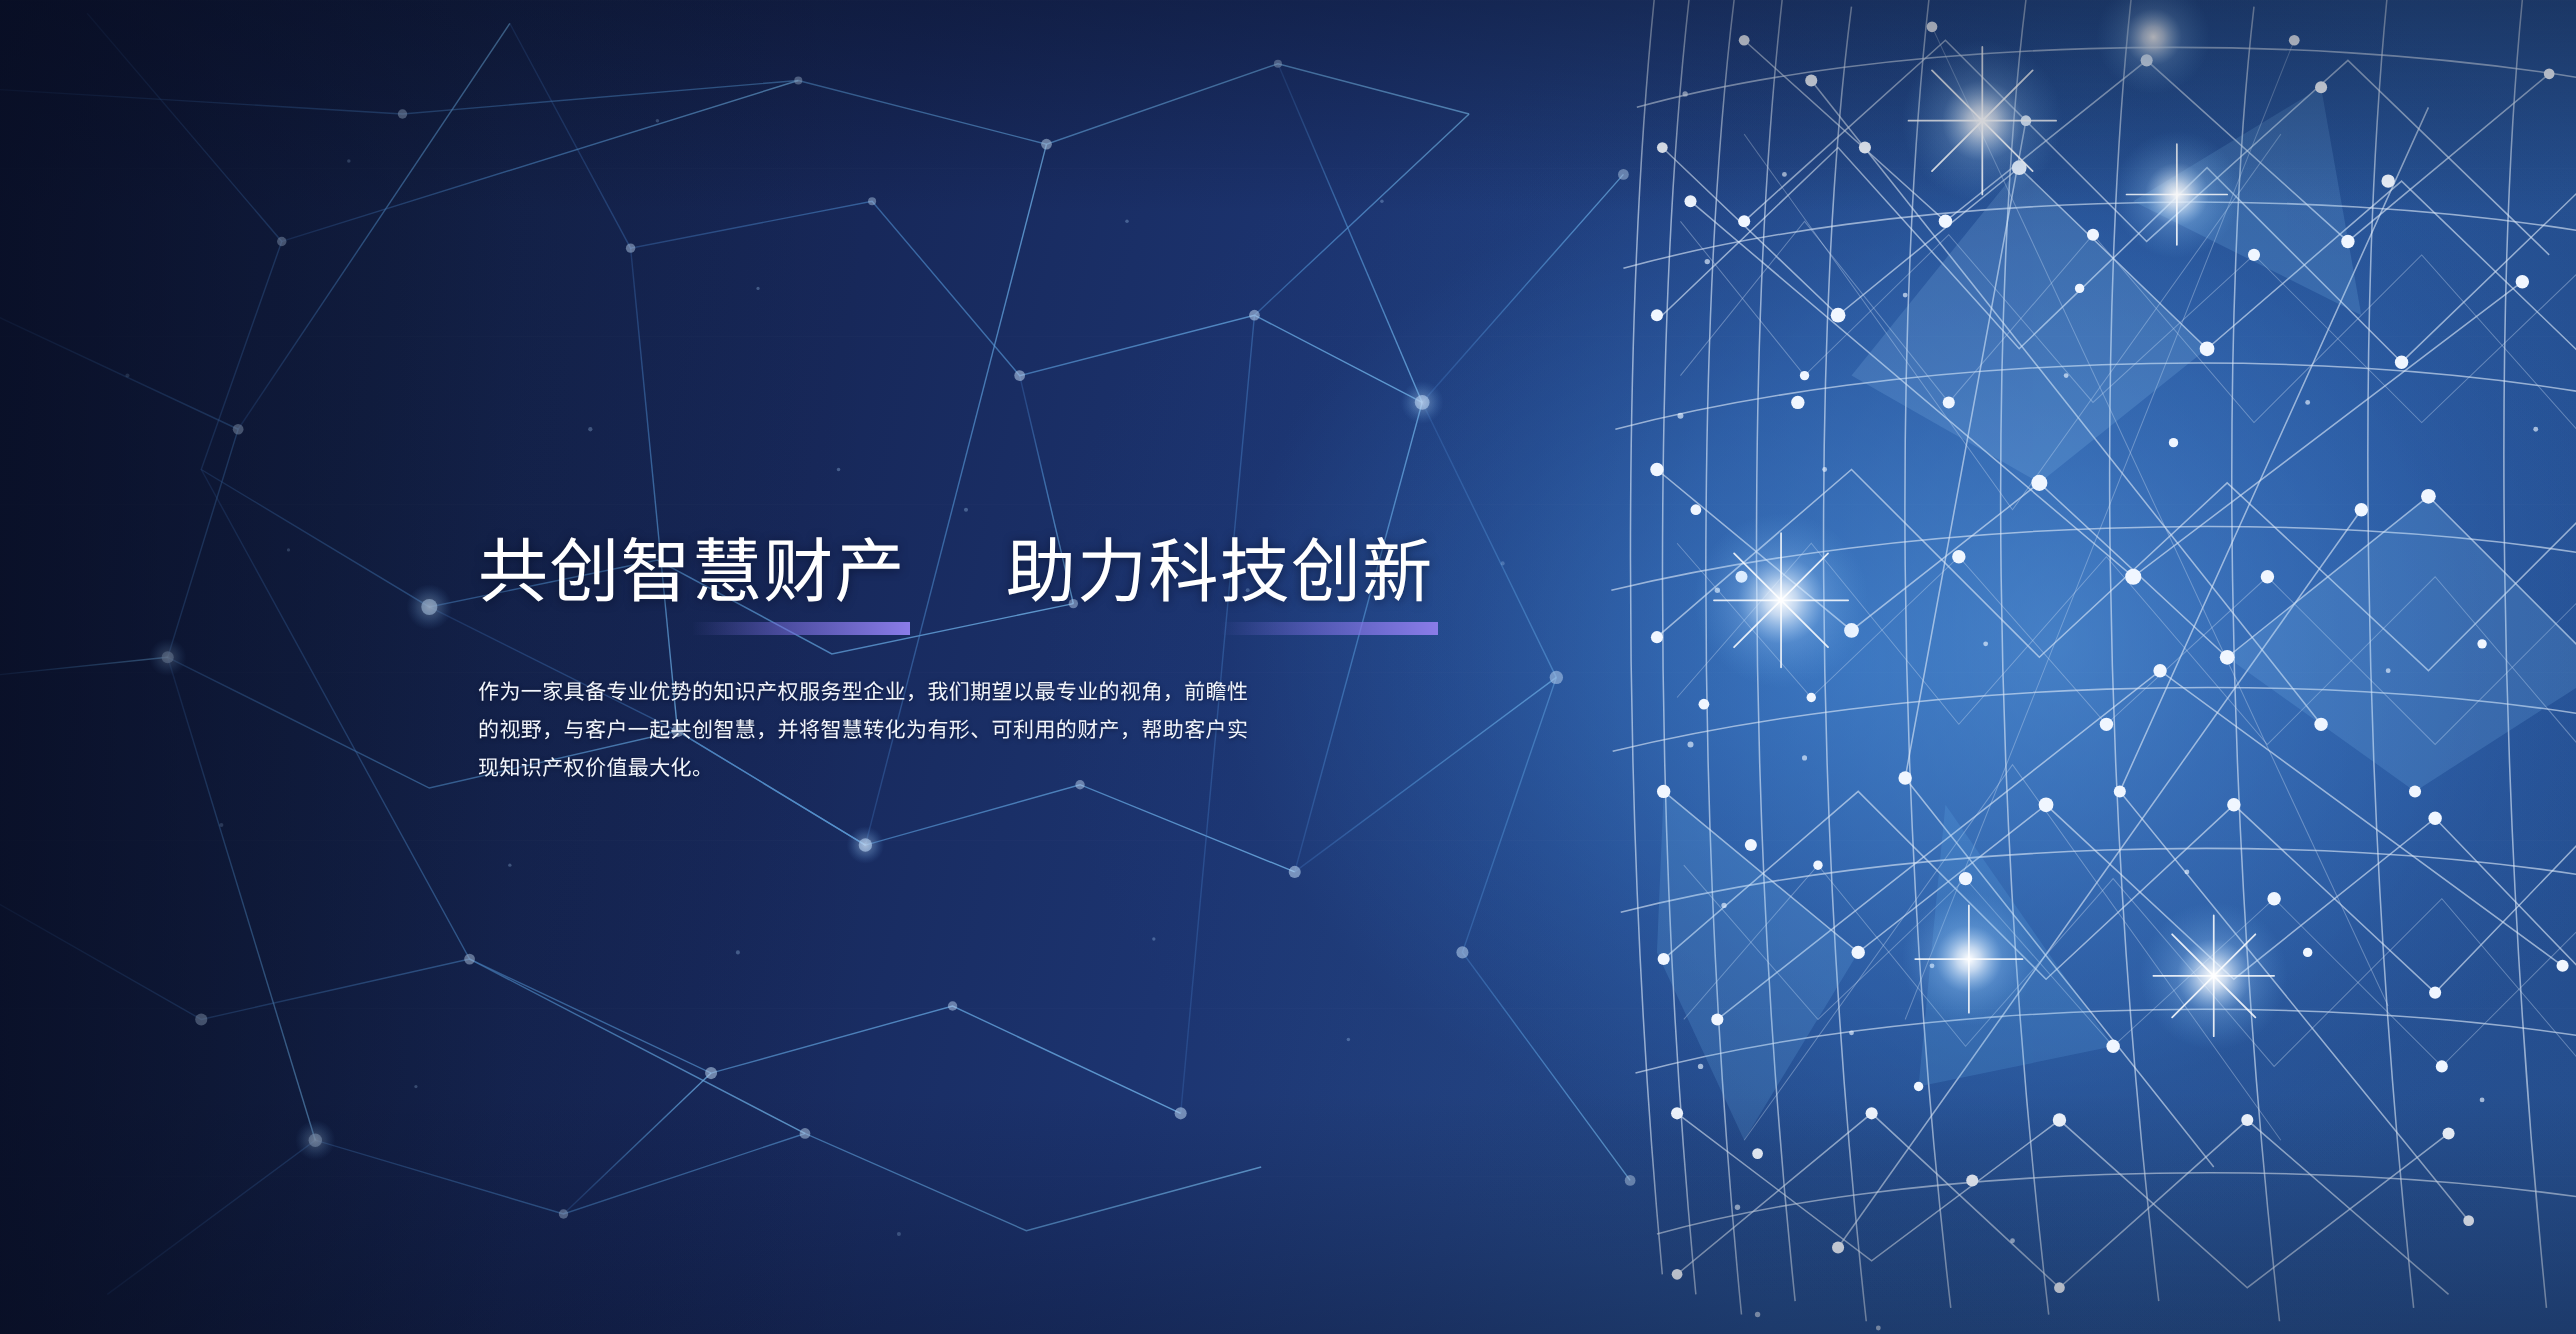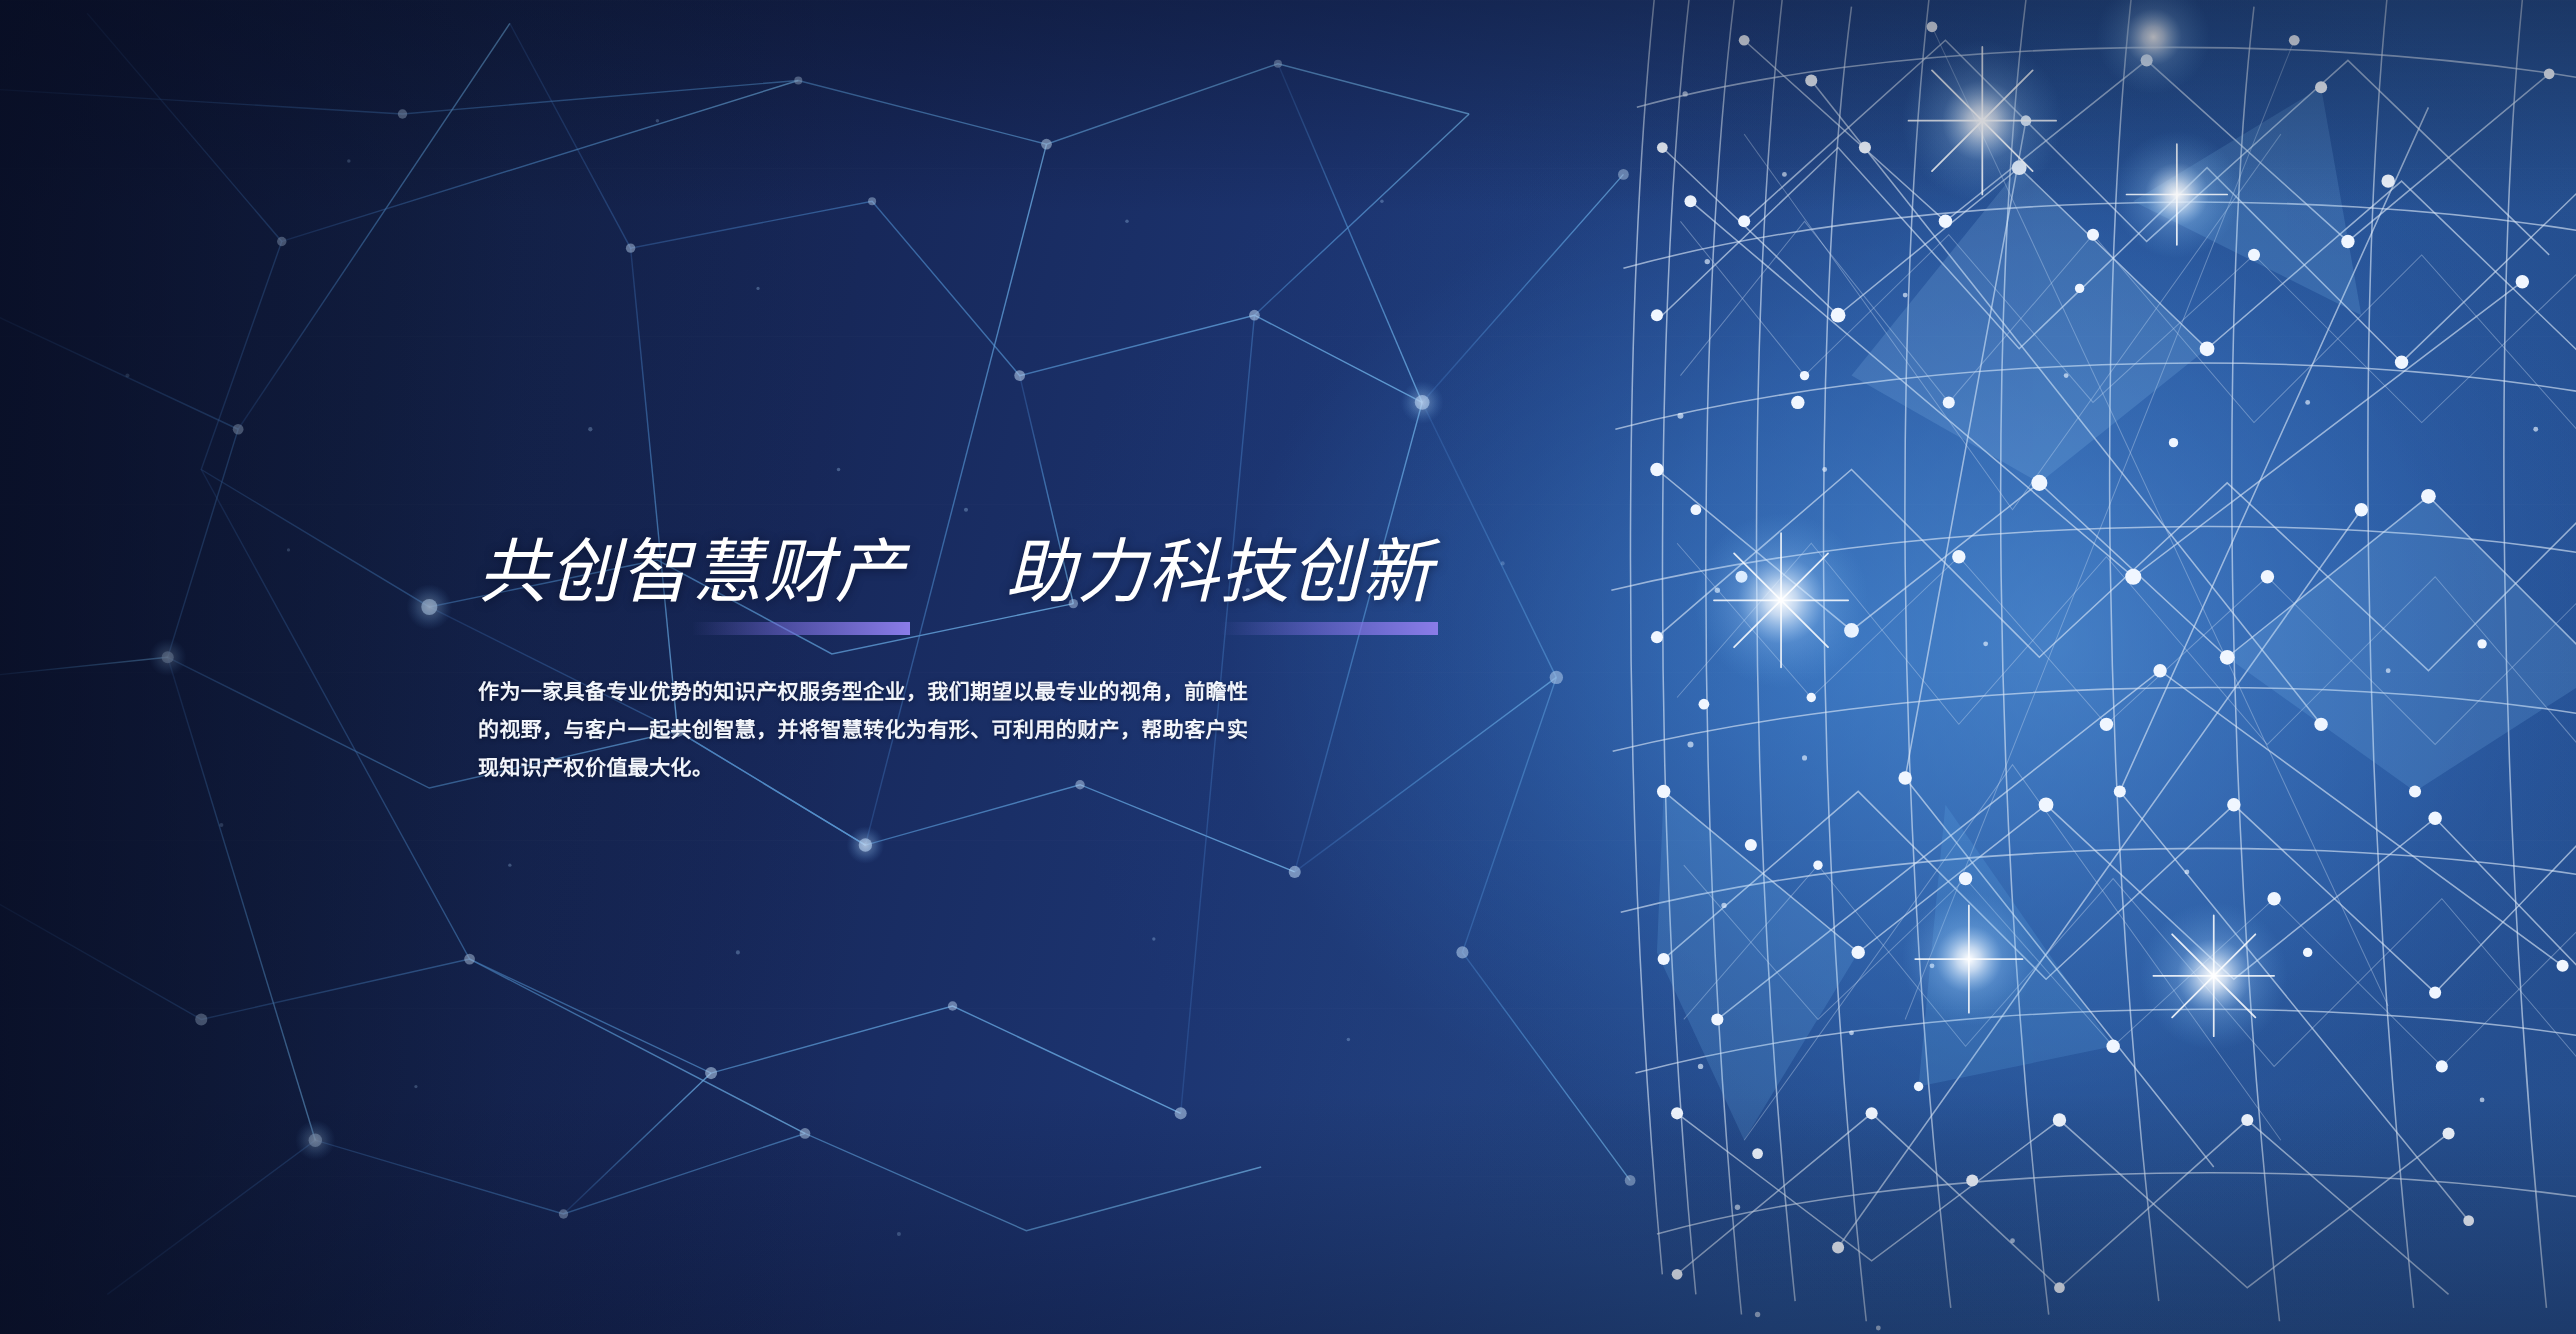--- a/index.html
+++ b/index.html
@@ -40,30 +40,30 @@
   
   #content { position:absolute; left:478px; top:537px; width:1006px; }
 
   #headline {
     display:flex; align-items:flex-end;
     white-space:nowrap; color:#ffffff;
     font-size:70px; line-height:1.0; font-weight:400;
     letter-spacing:1.3px;
     text-shadow:0 1.3px 9.4px rgba(4,10,30,0.55);
   }
-  .phrase { position:relative; display:inline-block;font-style:italic; }
+  .phrase { position:relative; display:inline-block; }
   .phrase + .phrase { margin-left:100px; }
   .accent {
     position:absolute; left:50%; right:-4px; bottom:-28px; height:12.7px;
     background:linear-gradient(90deg, rgba(124,111,224,0) 0%, rgba(124,111,224,0.55) 45%, #8a7ce8 100%);
   }
 
   #paragraph {
     margin-top:66px; color:#f2f5fb;
-    font-size:21px; line-height:38px; font-weight:700;
+    font-size:21px; line-height:38px; font-weight:400;
     letter-spacing:0.4px; max-width:785px;
     text-shadow:0 0.7px 4.7px rgba(4,10,30,0.55);
   }
 </style>
 </head>
 <body>
 
 <div id="banner">
 
   <svg class="layer" viewBox="0 0 3840 1989" preserveAspectRatio="none" aria-hidden="true">

